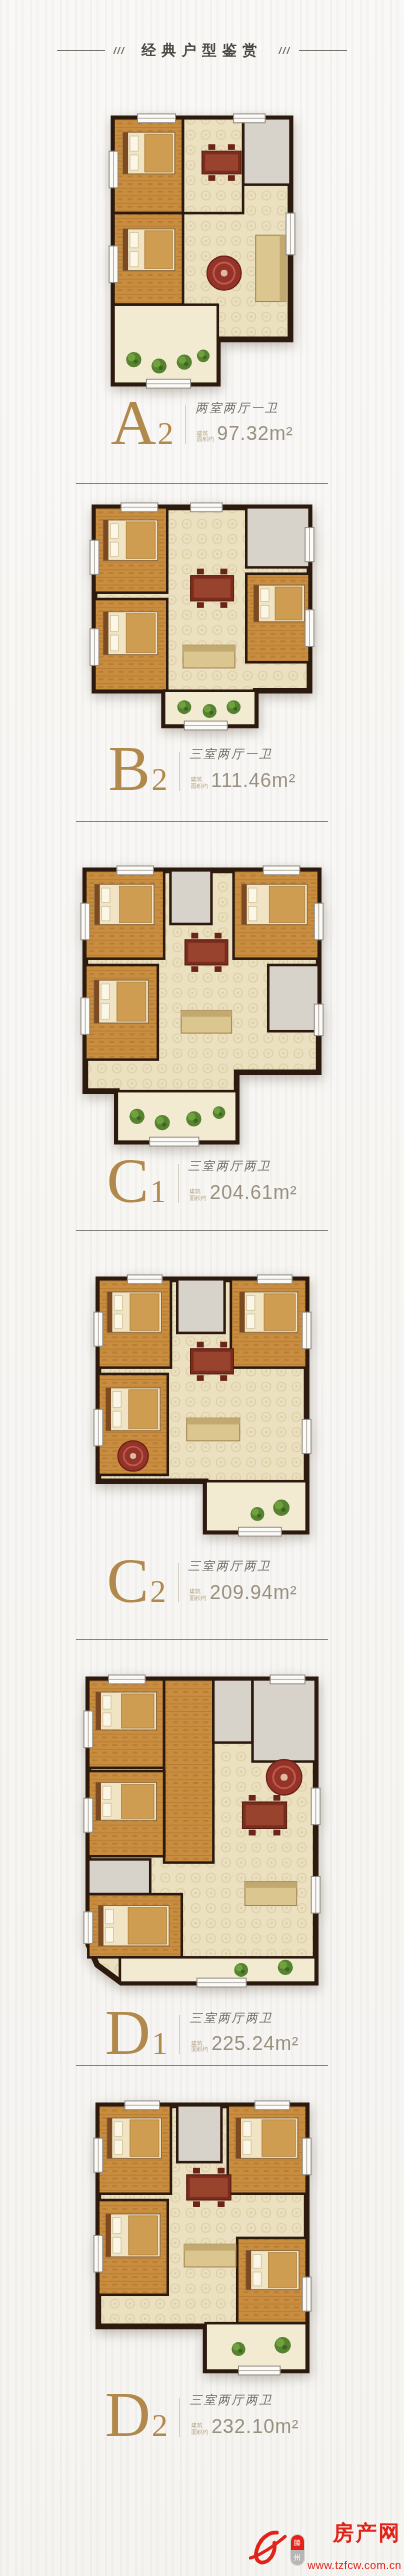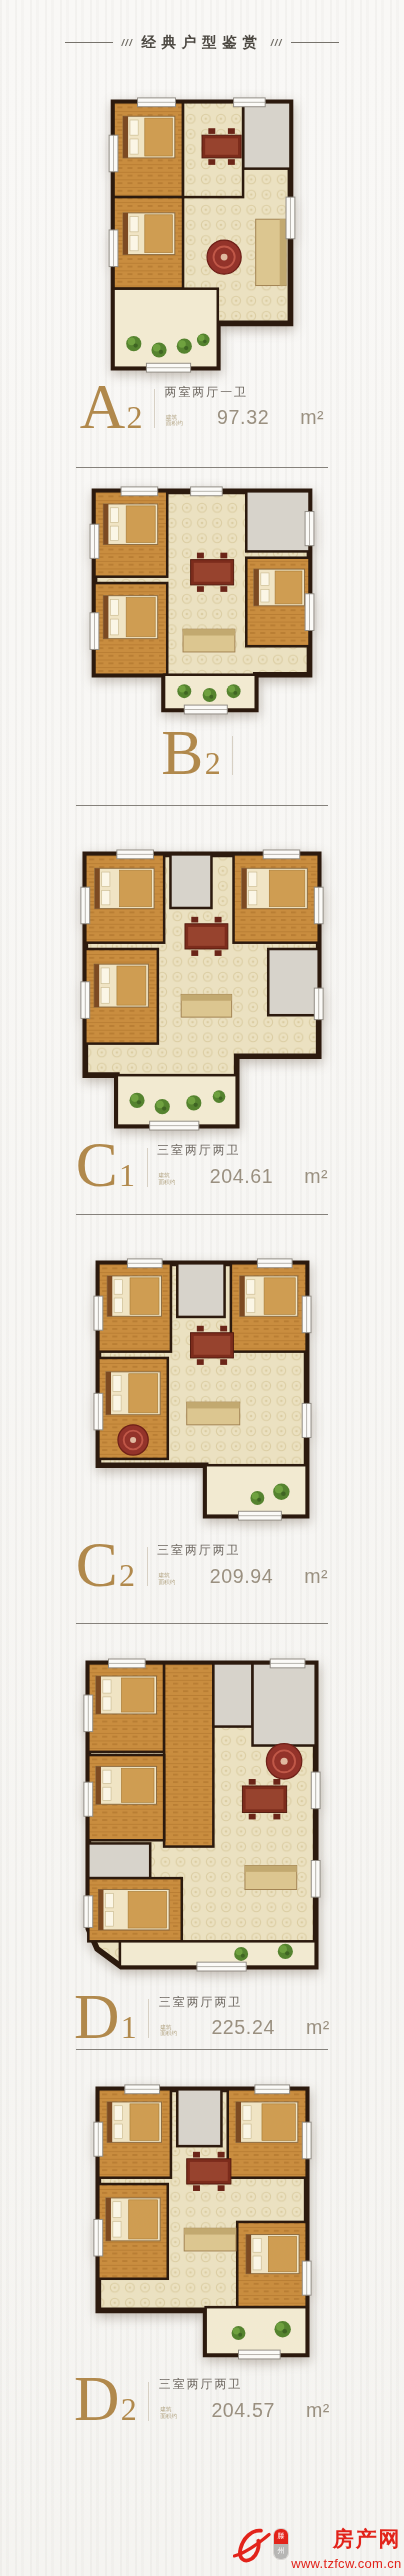--- a/index.html
+++ b/index.html
@@ -8,47 +8,47 @@
     width:404px;height:2576px;margin:0 auto;position:relative;overflow:hidden;
     background-image:
       repeating-linear-gradient(90deg, rgba(120,115,105,.05) 0 1.9px, rgba(255,255,255,0) 1.9px 5.7px,
         rgba(120,115,105,.035) 5.7px 9.5px, rgba(255,255,255,0) 9.5px 15px),
       linear-gradient(180deg,#f9f8f6,#f5f4f1);
   }
   
   .masthead{display:flex;align-items:center;justify-content:center;gap:8.2px;padding-top:33px;}
   .hline{width:48px;height:1.3px;background:#76726b;}
   .slashes{font-size:9.5px;font-style:italic;letter-spacing:1.3px;color:#6b675f;font-weight:bold;}
-  .masthead h1{margin:0;font-size:14.5px;font-weight:600;letter-spacing:5.7px;color:#4d4943;}
+  .masthead h1{margin:8px;font-size:14.5px;font-weight:600;letter-spacing:5.7px;color:#4d4943;}
   
   .plan-section{display:flex;flex-direction:column;align-items:center;}
   .plan-figure{line-height:0;}
   .plan-figure svg{filter:drop-shadow(1.9px 4.4px 5.7px rgba(70,50,25,.30));}
   .plan-label{display:flex;align-items:flex-end;}
   .plan-code{display:flex;align-items:baseline;color:#b1894c;font-family:"Liberation Serif","DejaVu Serif",serif;}
   .plan-letter{font-size:63px;line-height:.78;}
   .plan-number{font-size:32px;line-height:.8;margin-left:1.3px;}
   .plan-vdiv{width:0.6px;height:39px;background:#d7d0c4;margin:0 10px 3.8px 11.4px;}
   .plan-meta{padding-bottom:2.5px;}
-  .plan-rooms{font-size:12px;letter-spacing:1.9px;color:#6f6962;margin-bottom:5.7px;}
+  .plan-rooms{font-size:12px;letter-spacing:1.9px;color:#6f6962;margin-bottom:5.7px;font-style:italic;}
   .plan-area-row{display:flex;align-items:flex-end;}
   .area-prefix{display:flex;flex-direction:column;font-size:5.7px;line-height:1.15;color:#b5a787;margin:0 3.2px 2.5px 1.3px;}
   .plan-area{color:#9a9080;font-size:19.6px;letter-spacing:0.6px;}
-  .plan-area i{font-style:normal;margin-left:31px;}
+  .plan-area i{font-style:normal;}
   .section-divider{width:252px;height:0.6px;background:#85817b;}
   
-  .watermark{position:absolute;right:2.5px;bottom:5px;display:flex;align-items:flex-start;}
+  .watermark{position:absolute;right:2.5px;bottom:5px;display:flex;align-items:flex-end;}
   .wm-swash{margin-right:2.5px;margin-bottom:3.8px;}
   .wm-badge{width:13.3px;height:30px;border-radius:7px;overflow:hidden;display:flex;flex-direction:column;
     margin-right:2.5px;margin-bottom:5px;border:0.6px solid #d9d6d2;}
   .wm-badge .b-top{flex:1;background:#e2231a;color:#fff;font-size:7px;display:flex;align-items:center;justify-content:center;}
   .wm-badge .b-bot{flex:1;background:#b7b6b4;color:#fff;font-size:7px;display:flex;align-items:center;justify-content:center;}
   .wm-text{display:flex;flex-direction:column;align-items:flex-end;}
   .wm-brand{color:#e2231a;font-size:21px;font-weight:700;letter-spacing:1.9px;line-height:1.05;}
-  .wm-url{color:#e2231a;font-size:13px;letter-spacing:0.3px;margin-top:6px;}
+  .wm-url{color:#e2231a;font-size:11px;letter-spacing:0.3px;margin-top:15px;}
 </style>
 </head>
 <body>
 
 <div class="page">
 
   <header class="masthead">
     <span class="hline"></span>
     <span class="slashes">///</span>
     <h1>经典户型鉴赏</h1>
@@ -206,20 +206,30 @@
             <path d="M350 172v58" stroke="#8f8a82" stroke-width="1"></path>
             <rect x="152" y="348" width="68" height="14" fill="#fbfaf7" stroke="#8f8a82" stroke-width="1.5"></rect>
             <path d="M152 355h68" stroke="#8f8a82" stroke-width="1"></path>
           </svg></div>
         <div class="plan-label" style="margin-top:10px">
           <div class="plan-code">
             <span class="plan-letter">B</span>
             <span class="plan-number">2</span>
           </div>
           <div class="plan-vdiv"></div>
+          <div class="plan-meta">
+            <div class="plan-rooms">三室两厅一卫</div>
+            <div class="plan-area-row">
+              <span class="area-prefix">
+                <span>建筑</span>
+                <span>面积约</span>
+              </span>
+              <span class="plan-area"><i>111.46</i><i>m²</i></span>
+            </div>
+          </div>
         </div>
         <div class="section-divider" style="margin-top:26.5px"></div>
       </section>
       <section class="plan-section" style="margin-top:43px">
         <div class="plan-figure"><svg width="246" height="284" viewBox="0 0 390 450">
             <defs>
               <pattern id="fp2w" width="16" height="12" patternUnits="userSpaceOnUse">
                 <rect width="16" height="12" fill="#c98d3f"></rect>
                 <path d="M0 0h16M0 6h8" stroke="#aa7028" stroke-width="1.6"></path>
               </pattern>
@@ -555,21 +565,21 @@
             <span class="plan-number">2</span>
           </div>
           <div class="plan-vdiv"></div>
           <div class="plan-meta">
             <div class="plan-rooms">三室两厅两卫</div>
             <div class="plan-area-row">
               <span class="area-prefix">
                 <span>建筑</span>
                 <span>面积约</span>
               </span>
-              <span class="plan-area"><i>204.57</i><i>m²</i></span>
+              <span class="plan-area"><i>232.10</i><i>m²</i></span>
             </div>
           </div>
         </div>
       </section>
     </main>
 
   <div class="watermark">
     <svg class="wm-swash" width="38" height="37" viewBox="0 0 60 58">
       <path d="M44 4 C30 2 16 16 12 32 C8 48 18 56 30 48 C38 42 42 30 40 20" fill="none" stroke="#e2231a" stroke-width="6" stroke-linecap="round"></path>
       <path d="M2 44 C16 40 36 28 57 10" fill="none" stroke="#e2231a" stroke-width="5" stroke-linecap="round"></path>

